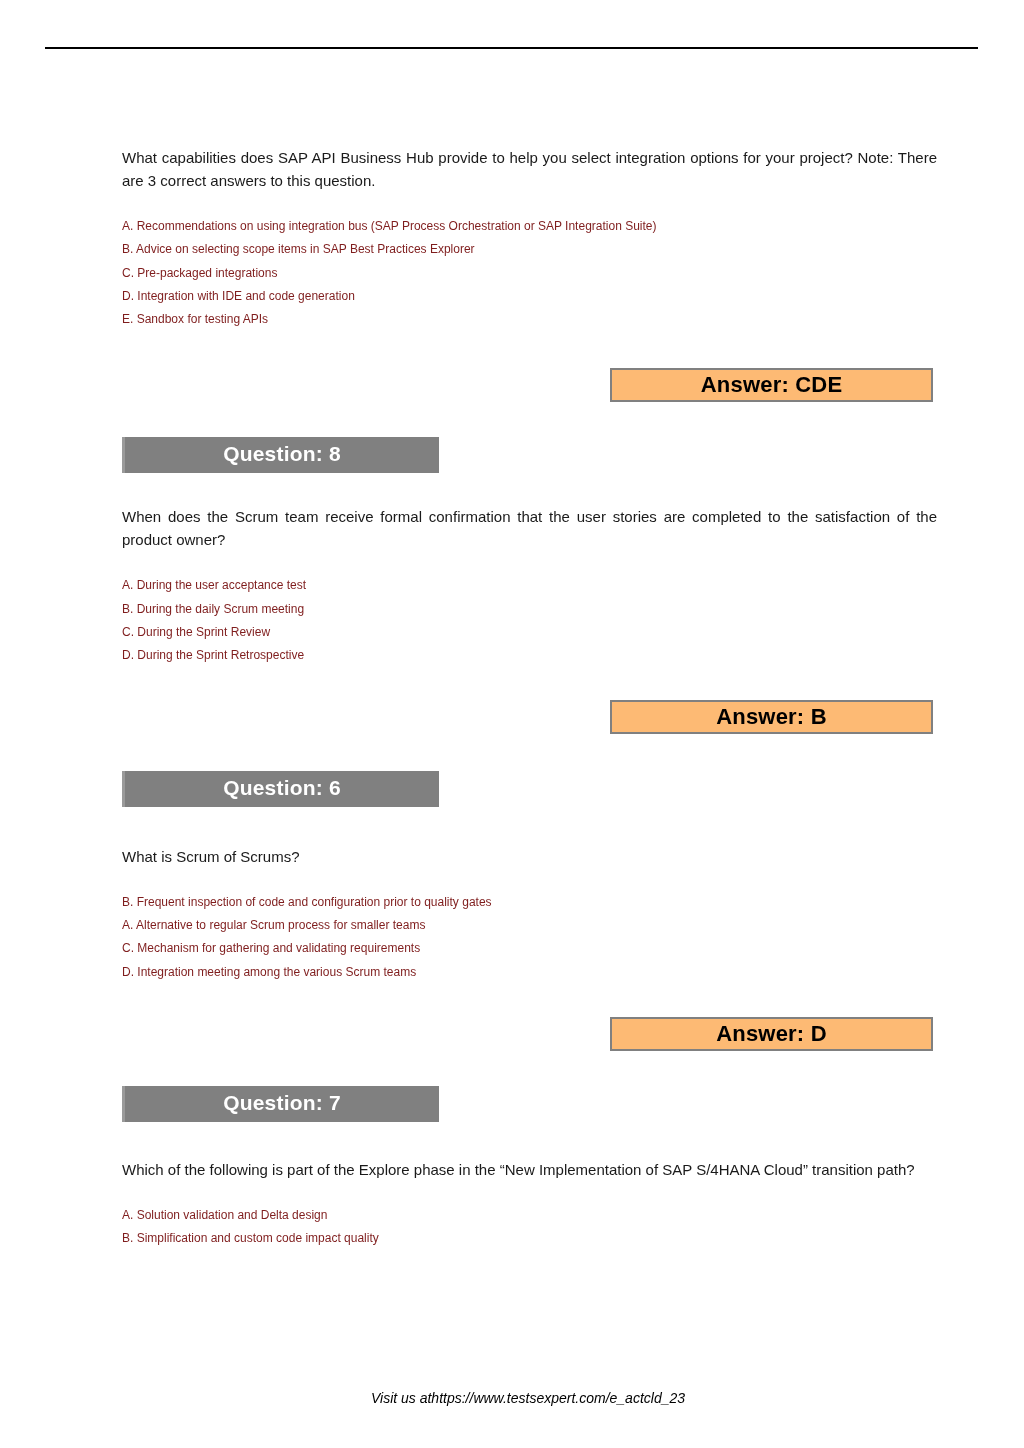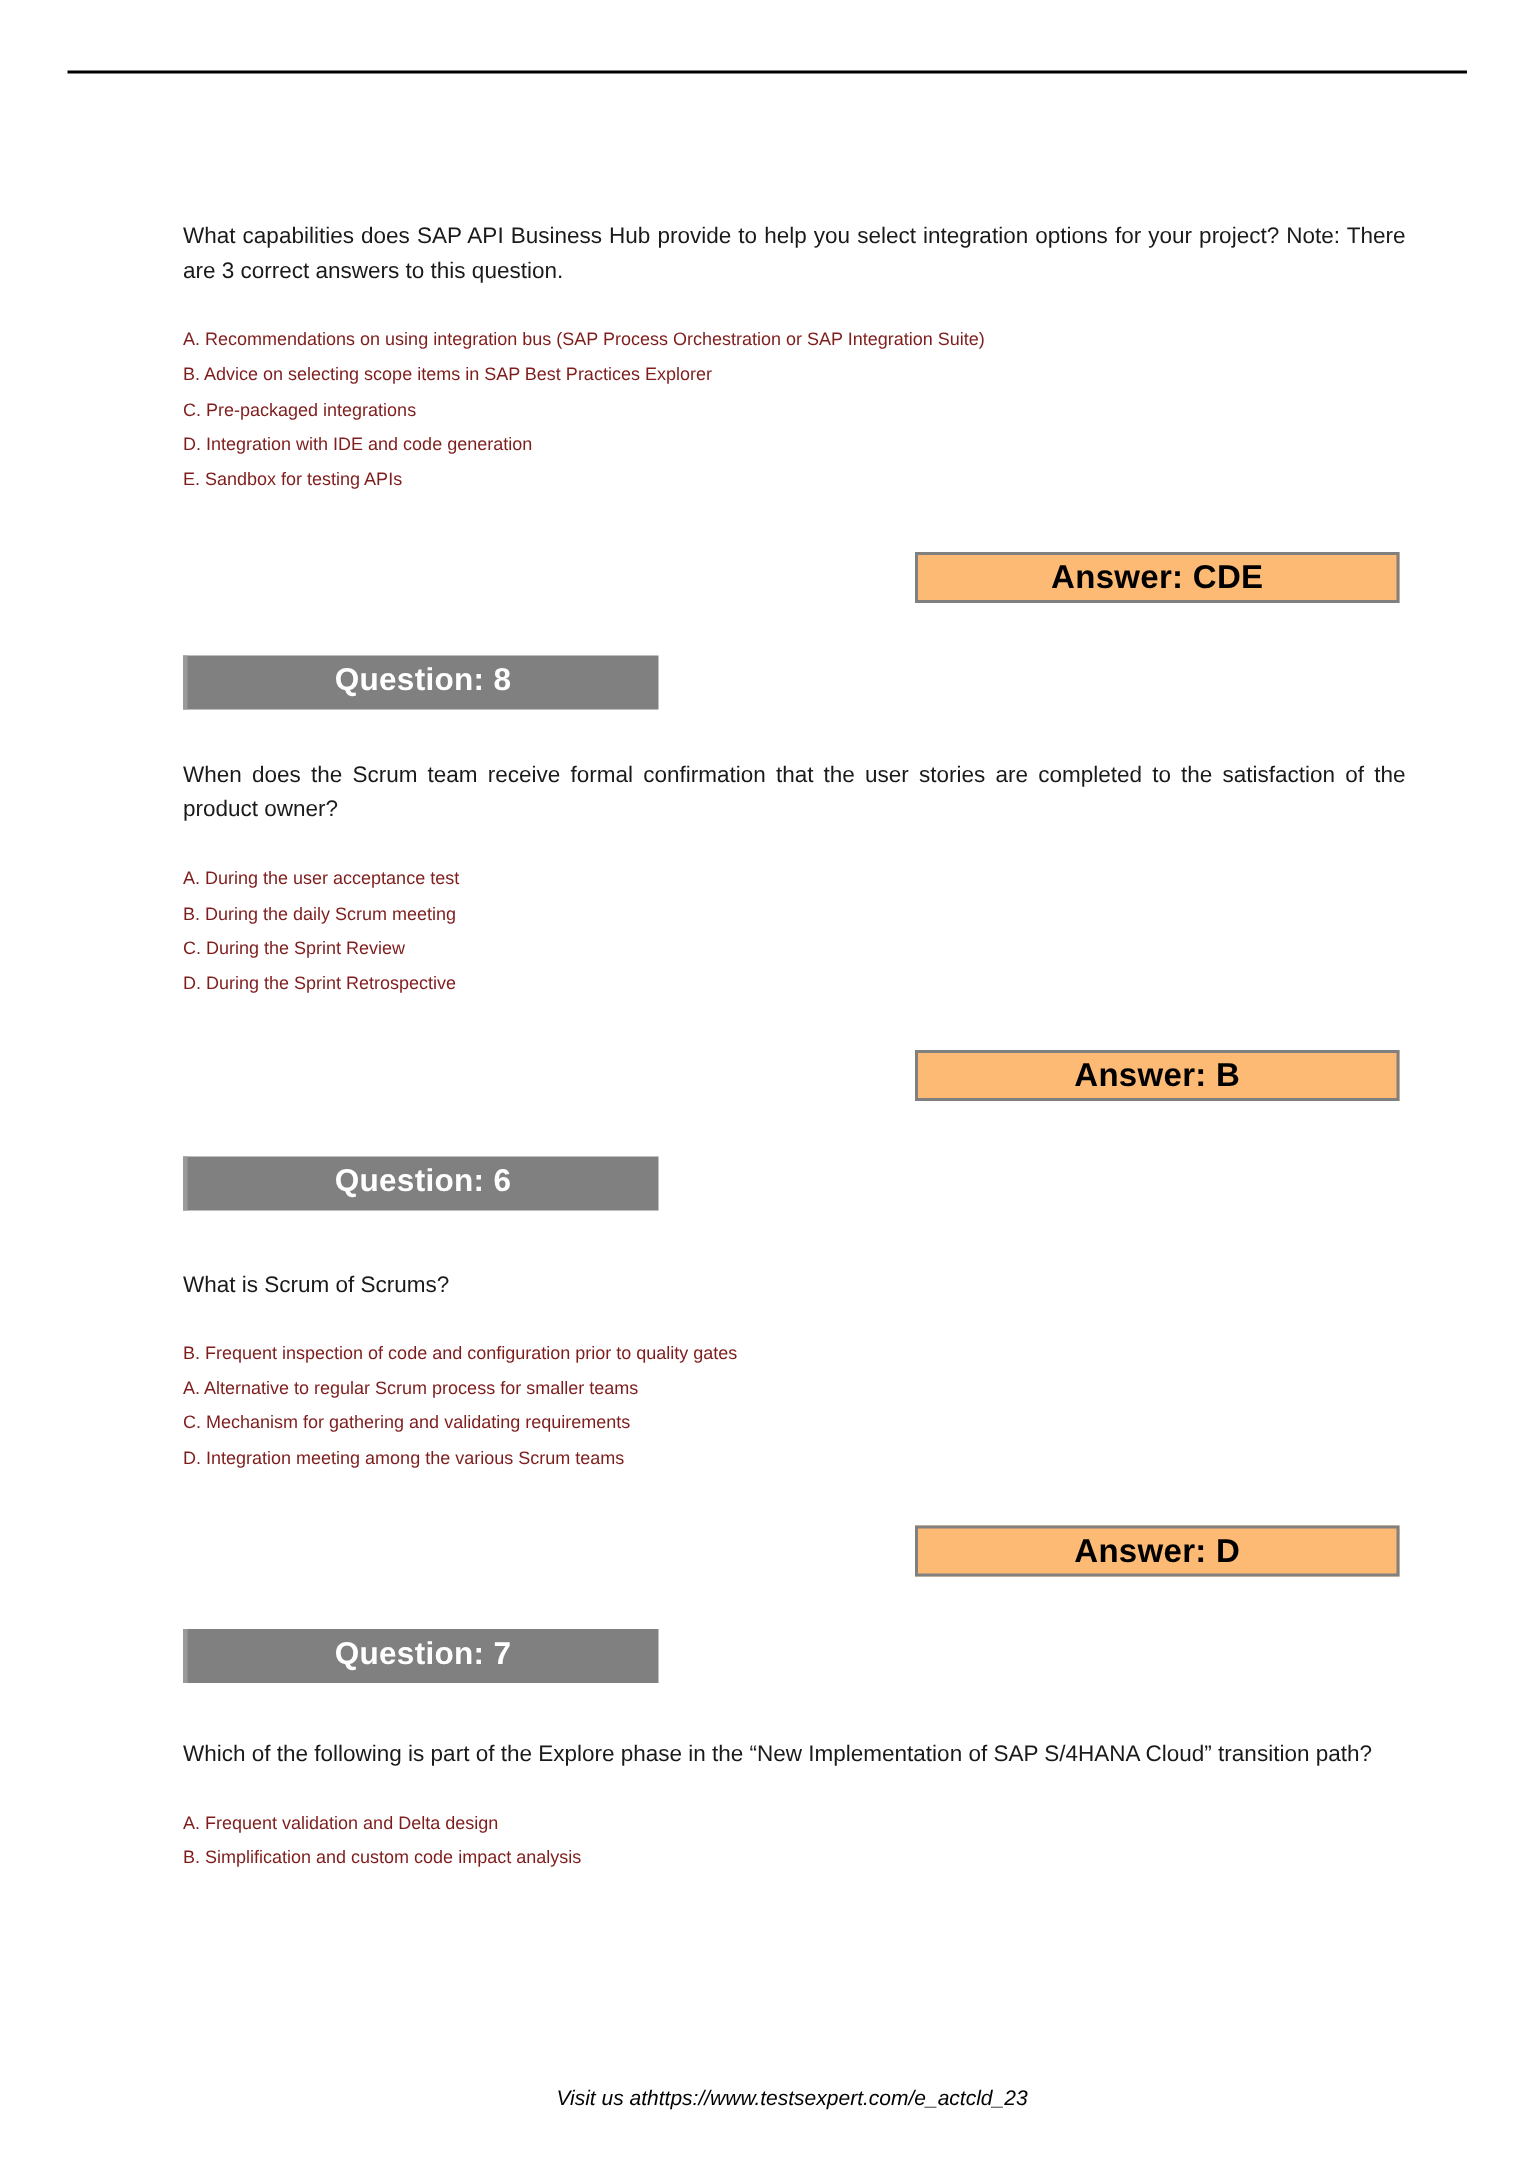--- a/index.html
+++ b/index.html
@@ -176,22 +176,22 @@
       </ul>
       <div class="answer-row sp-ans-top-2">
         <div class="answer-box">Answer: D</div>
       </div>
     </div>
 
     <div class="qblock">
       <div class="qheader sp-hdr-top-3">Question: 7</div>
       <p class="stem sp-stem-top-3">Which of the following is part of the Explore phase in the “New Implementation of SAP S/4HANA Cloud” transition path?</p>
       <ul class="options">
-        <li>A. Frequent validation and Delta design</li>
-        <li>B. Simplification and custom code impact analysis</li>
+        <li>A. Solution validation and Delta design</li>
+        <li>B. Simplification and custom code impact quality</li>
       </ul>
     </div>
 
   </div>
 
   <div class="footer">Visit us athttps://www.testsexpert.com/e_actcld_23</div>
 
 </div>
 
 </body></html>

